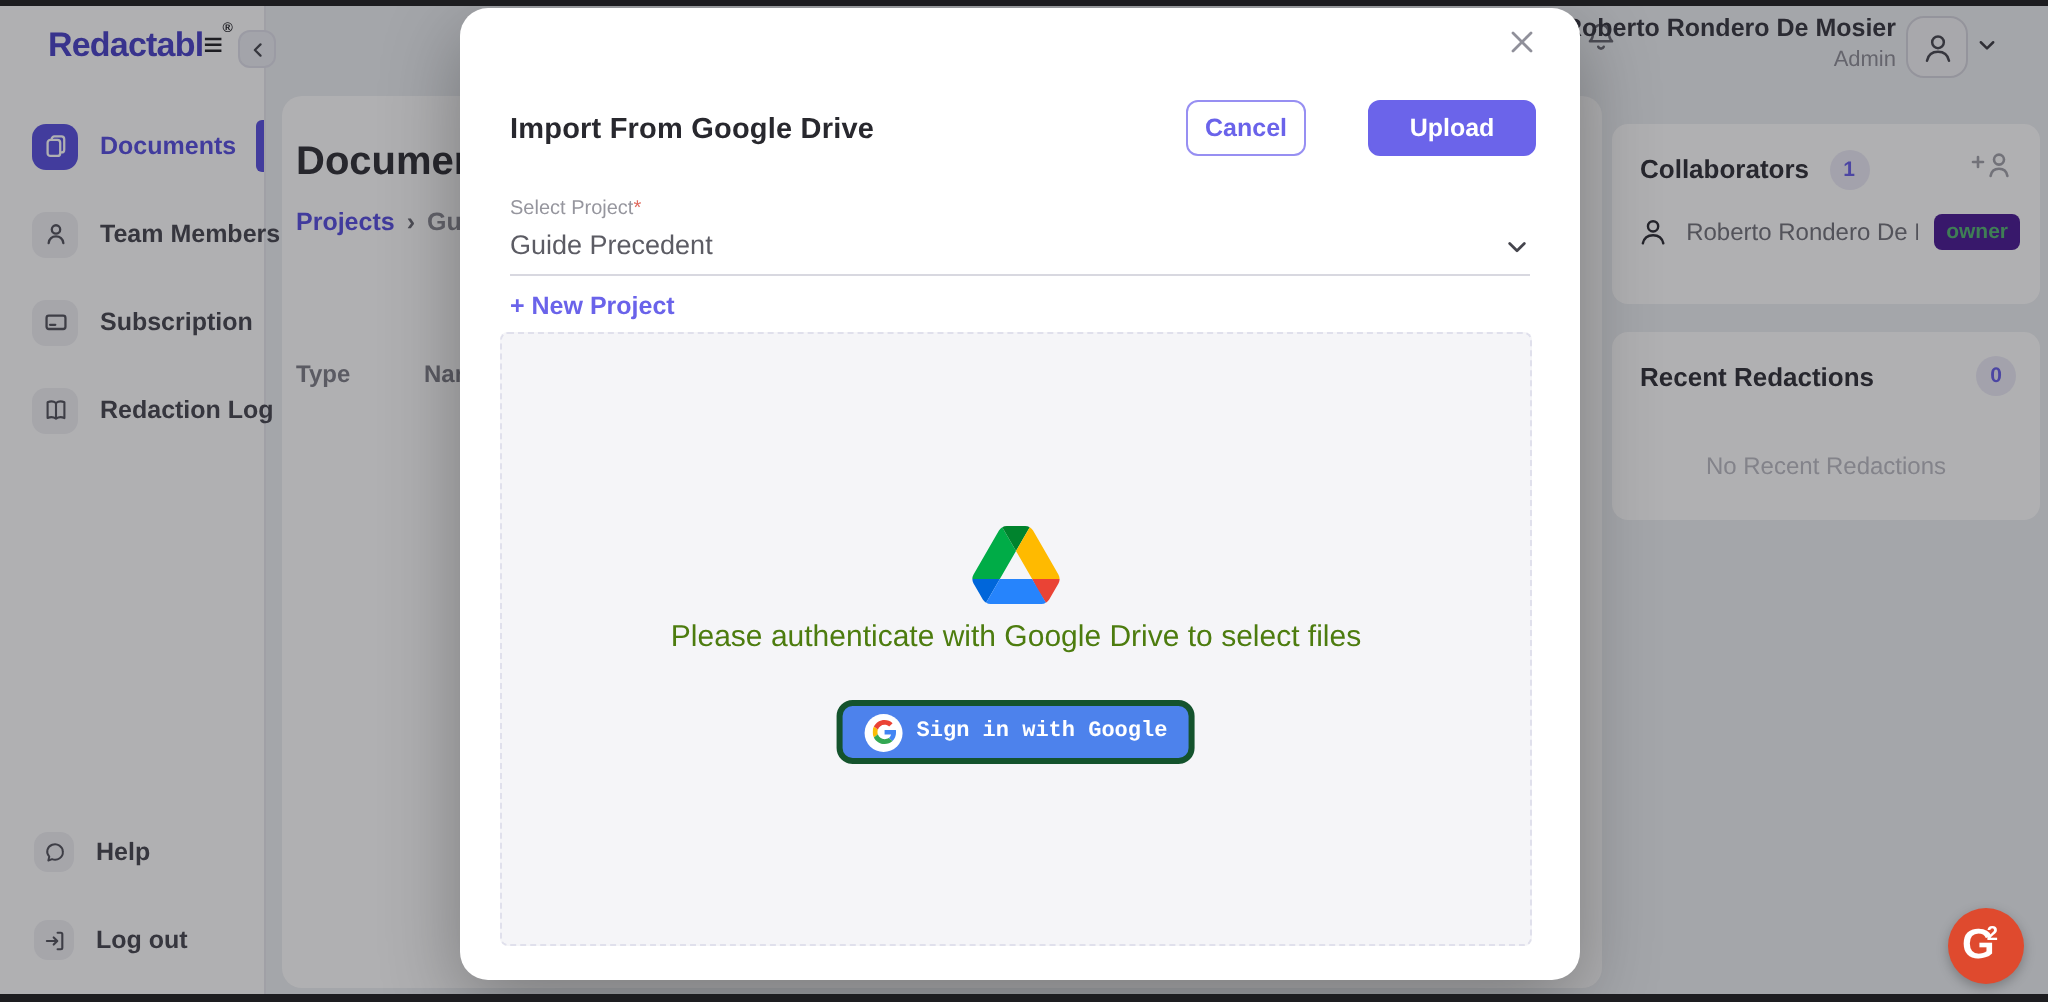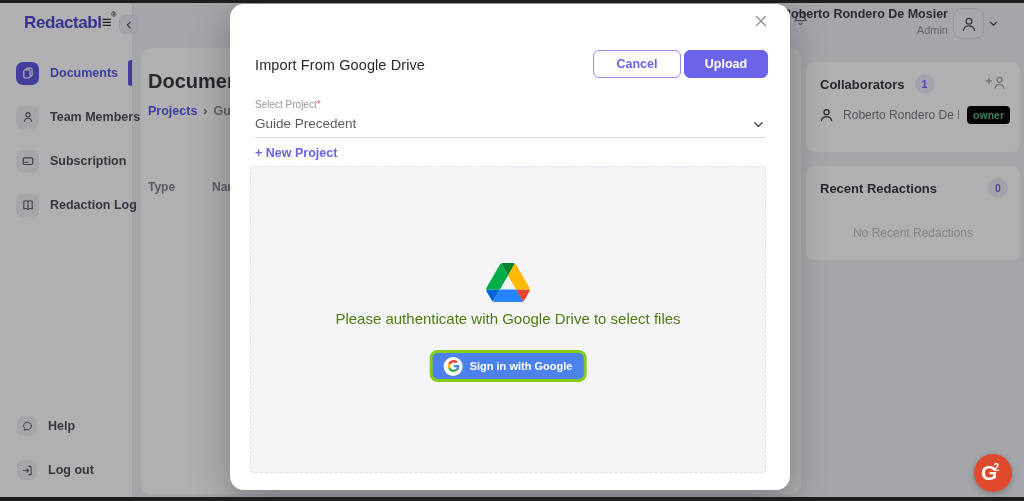--- a/index.html
+++ b/index.html
@@ -48,43 +48,43 @@
   
   .panel { position:absolute; left:806px; width:214px; background:#ffffff; border-radius:8px; z-index:1; }
   .panel-collab { top:62px; height:90px; }
   .panel-recent { top:166px; height:94px; }
   .panel-head { display:flex; align-items:center; padding:12px 12px 0 14px;justify-content:flex-end; }
   .panel-title { font-size:13px; font-weight:bold; color:#33333b; }
   .count-badge { width:20px; height:20px; border-radius:50%; background:#ecebf7; color:#6a62e9; font-size:10.5px; font-weight:bold; display:flex; align-items:center; justify-content:center; margin-left:10px; }
   .add-user { margin-left:auto; }
   .member-row { display:flex; align-items:center; gap:8px; padding:10px 10px 0 12px; }
   .member-name { font-size:12px; color:#75757d; white-space:nowrap; overflow:hidden; max-width:118px; }
-  .owner-badge { font-size:10.5px; font-weight:bold; color:#57b575; background:#000000; border-radius:4px; padding:3px 6px; }
+  .owner-badge { font-size:10.5px; font-weight:bold; color:#57b575; background:#4c1d95; border-radius:4px; padding:3px 6px; }
   .empty-note { position:absolute; left:0; right:0; top:60px; text-align:center; font-size:12px; color:#bcbcc4; }
 
   
   .overlay { position:absolute; inset:0; background:rgba(14,14,22,0.33); z-index:10; }
 
   
   .modal { position:absolute; left:230px; top:4px; width:560px; height:486px; background:#ffffff; border-radius:14px; box-shadow:0 12px 40px rgba(0,0,0,0.3); z-index:30; }
   .modal-close { position:absolute; right:20px; top:10px; width:16px; height:16px; cursor:pointer; }
-  .modal-title { position:absolute; left:25px; top:53px; font-size:14.5px; font-weight:400; color:#28282e; letter-spacing:0.1px; }
+  .modal-title { position:absolute; left:25px; top:53px; font-size:14.5px; font-weight:700; color:#28282e; letter-spacing:0.1px; }
   .btn { position:absolute; top:46px; height:28px; border-radius:6px; font-size:12.5px; font-weight:bold; display:flex; align-items:center; justify-content:center; cursor:pointer; font-family:"Liberation Sans",sans-serif; }
-  .btn-cancel { left:363px; width:88px; background:#ffffff; border:1px solid #978ff2; color:#6a63ea; }
+  .btn-cancel { left:363px; width:60px; background:#ffffff; border:1px solid #978ff2; color:#6a63ea; }
   .btn-upload { left:454px; width:84px; background:#6b64ea; border:1px solid #6b64ea; color:#ffffff; }
   .select-label { position:absolute; left:25px; top:95px; font-size:10px; color:#96969e; }
   .req { color:#e06b5f; }
   .select-row { position:absolute; left:25px; top:110px; width:510px; height:24px; border-bottom:1px solid #d8d8e0; cursor:pointer; }
   .select-value { font-size:13.5px; color:#5c5c64; }
   .select-caret { position:absolute; right:0; top:3px; }
   .new-project { position:absolute; left:25px; top:142px; font-size:12.5px; font-weight:bold; color:#6a63ea; cursor:pointer; }
   .dropzone { position:absolute; left:20px; top:162px; width:516px; height:307px; background:#f5f5f8; border:1px dashed #e0e0ec; border-radius:4px; }
   .drive-logo { position:absolute; left:50%; top:96px; transform:translateX(-50%); }
   .auth-msg { position:absolute; left:0; right:0; top:143px; text-align:center; font-size:15px; color:#4d7c0f; }
-  .gbtn { position:absolute; left:50%; top:183px; transform:translateX(-50%); display:flex; align-items:center; gap:7px; height:32px; padding:0 11px; background:#4d82ec; border:3px solid #84cc16; border-radius:8px; cursor:pointer; }
+  .gbtn { position:absolute; left:50%; top:183px; transform:translateX(-50%); display:flex; align-items:center; gap:7px; height:32px; padding:0 11px; background:#4d82ec; border:3px solid #14532d; border-radius:8px; cursor:pointer;font-family:Liberation Mono, monospace; }
   .gbtn-circle { width:19px; height:19px; border-radius:50%; background:#ffffff; display:flex; align-items:center; justify-content:center; }
   .gbtn-label { color:#ffffff; font-size:11px; font-weight:bold; white-space:nowrap; }
 
   
   .g2 { position:absolute; right:12px; bottom:9px; width:38px; height:38px; border-radius:50%; background:#df4a2e; z-index:25; display:flex; align-items:center; justify-content:center; box-shadow:0 2px 6px rgba(0,0,0,0.25); cursor:pointer; }
   .g2-g { color:#fff; font-size:21px; font-weight:bold; margin-left:-2px; }
   .g2-2 { color:#fff; font-size:10px; font-weight:bold; position:relative; top:-6px; left:-4px; }
 </style>
 </head>
 <body>

